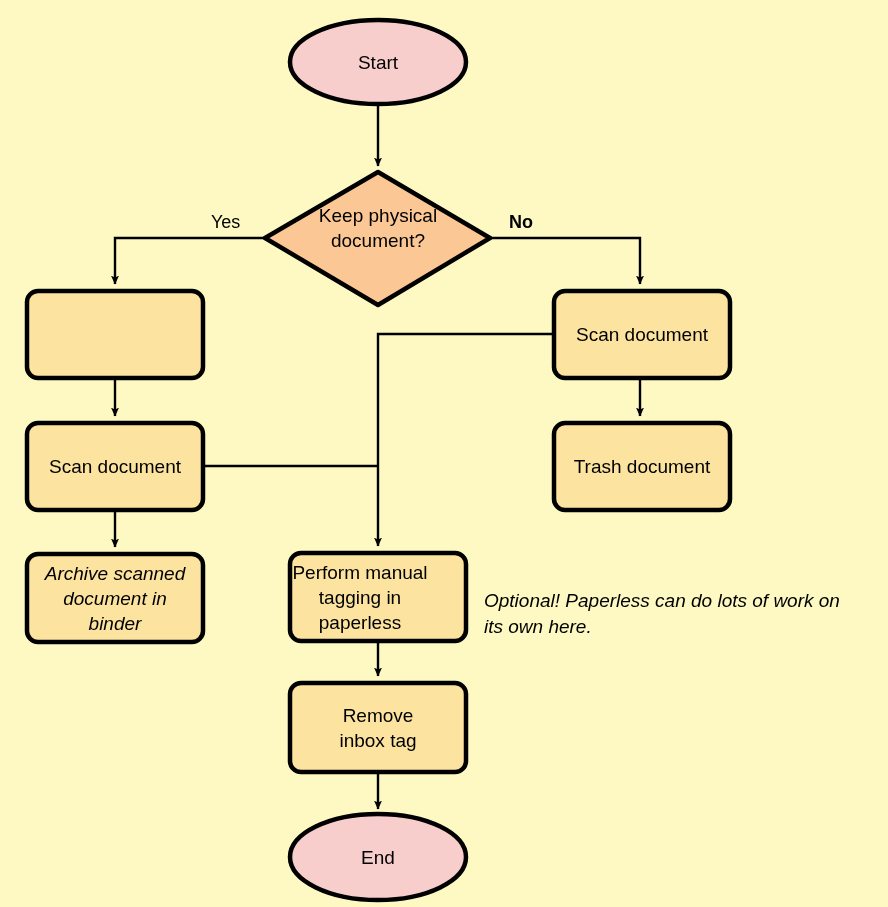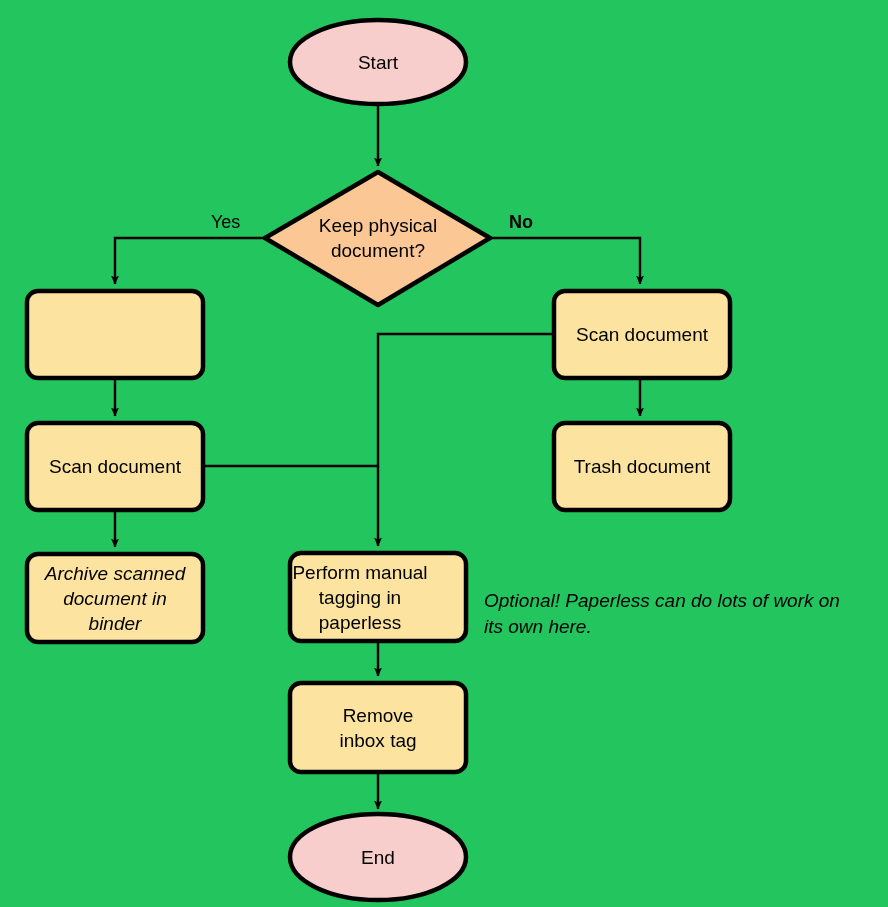--- a/index.html
+++ b/index.html
@@ -8,21 +8,21 @@
     padding: 0;
     background: #ffffff;
   }
   body {
     font-family: "Liberation Sans", sans-serif;
   }
   #flow-root {
     position: relative;
     width: 888px;
     height: 907px;
-    background: #22c55e;
+    background: #fef9c3;
     overflow: hidden;
   }
   #flow-svg {
     position: absolute;
     left: 0;
     top: 0;
     width: 888px;
     height: 907px;
   }
   .node-label {
@@ -110,21 +110,21 @@
       <rect x="290" y="553" width="176" height="88" rx="11" ry="11" fill="#fce4a0" stroke-width="4.5"></rect>
 
       <rect x="290" y="683" width="176" height="89" rx="11" ry="11" fill="#fce4a0" stroke-width="4.5"></rect>
 
       <ellipse cx="378" cy="857" rx="88" ry="43" fill="#f8cecc" stroke-width="4.5"></ellipse>
     </g>
   </svg>
 
   <div class="node-label" style="left:290px; top:20px; width:176px; height:84px;">Start</div>
 
-  <div class="node-label" style="left:270px; top:196px; width:216px; height:84px;">Keep physical
+  <div class="node-label" style="left:270px; top:186px; width:216px; height:84px;">Keep physical
 document?</div>
 
 
   <div class="node-label" style="left:27px; top:423px; width:176px; height:87px;">Scan document</div>
 
   <div class="node-label" style="left:27px; top:554px; width:176px; height:88px;font-style:italic;">Archive scanned
 document in
 binder</div>
 
   <div class="node-label" style="left:554px; top:423px; width:176px; height:87px; top:291px;">Scan document</div>

